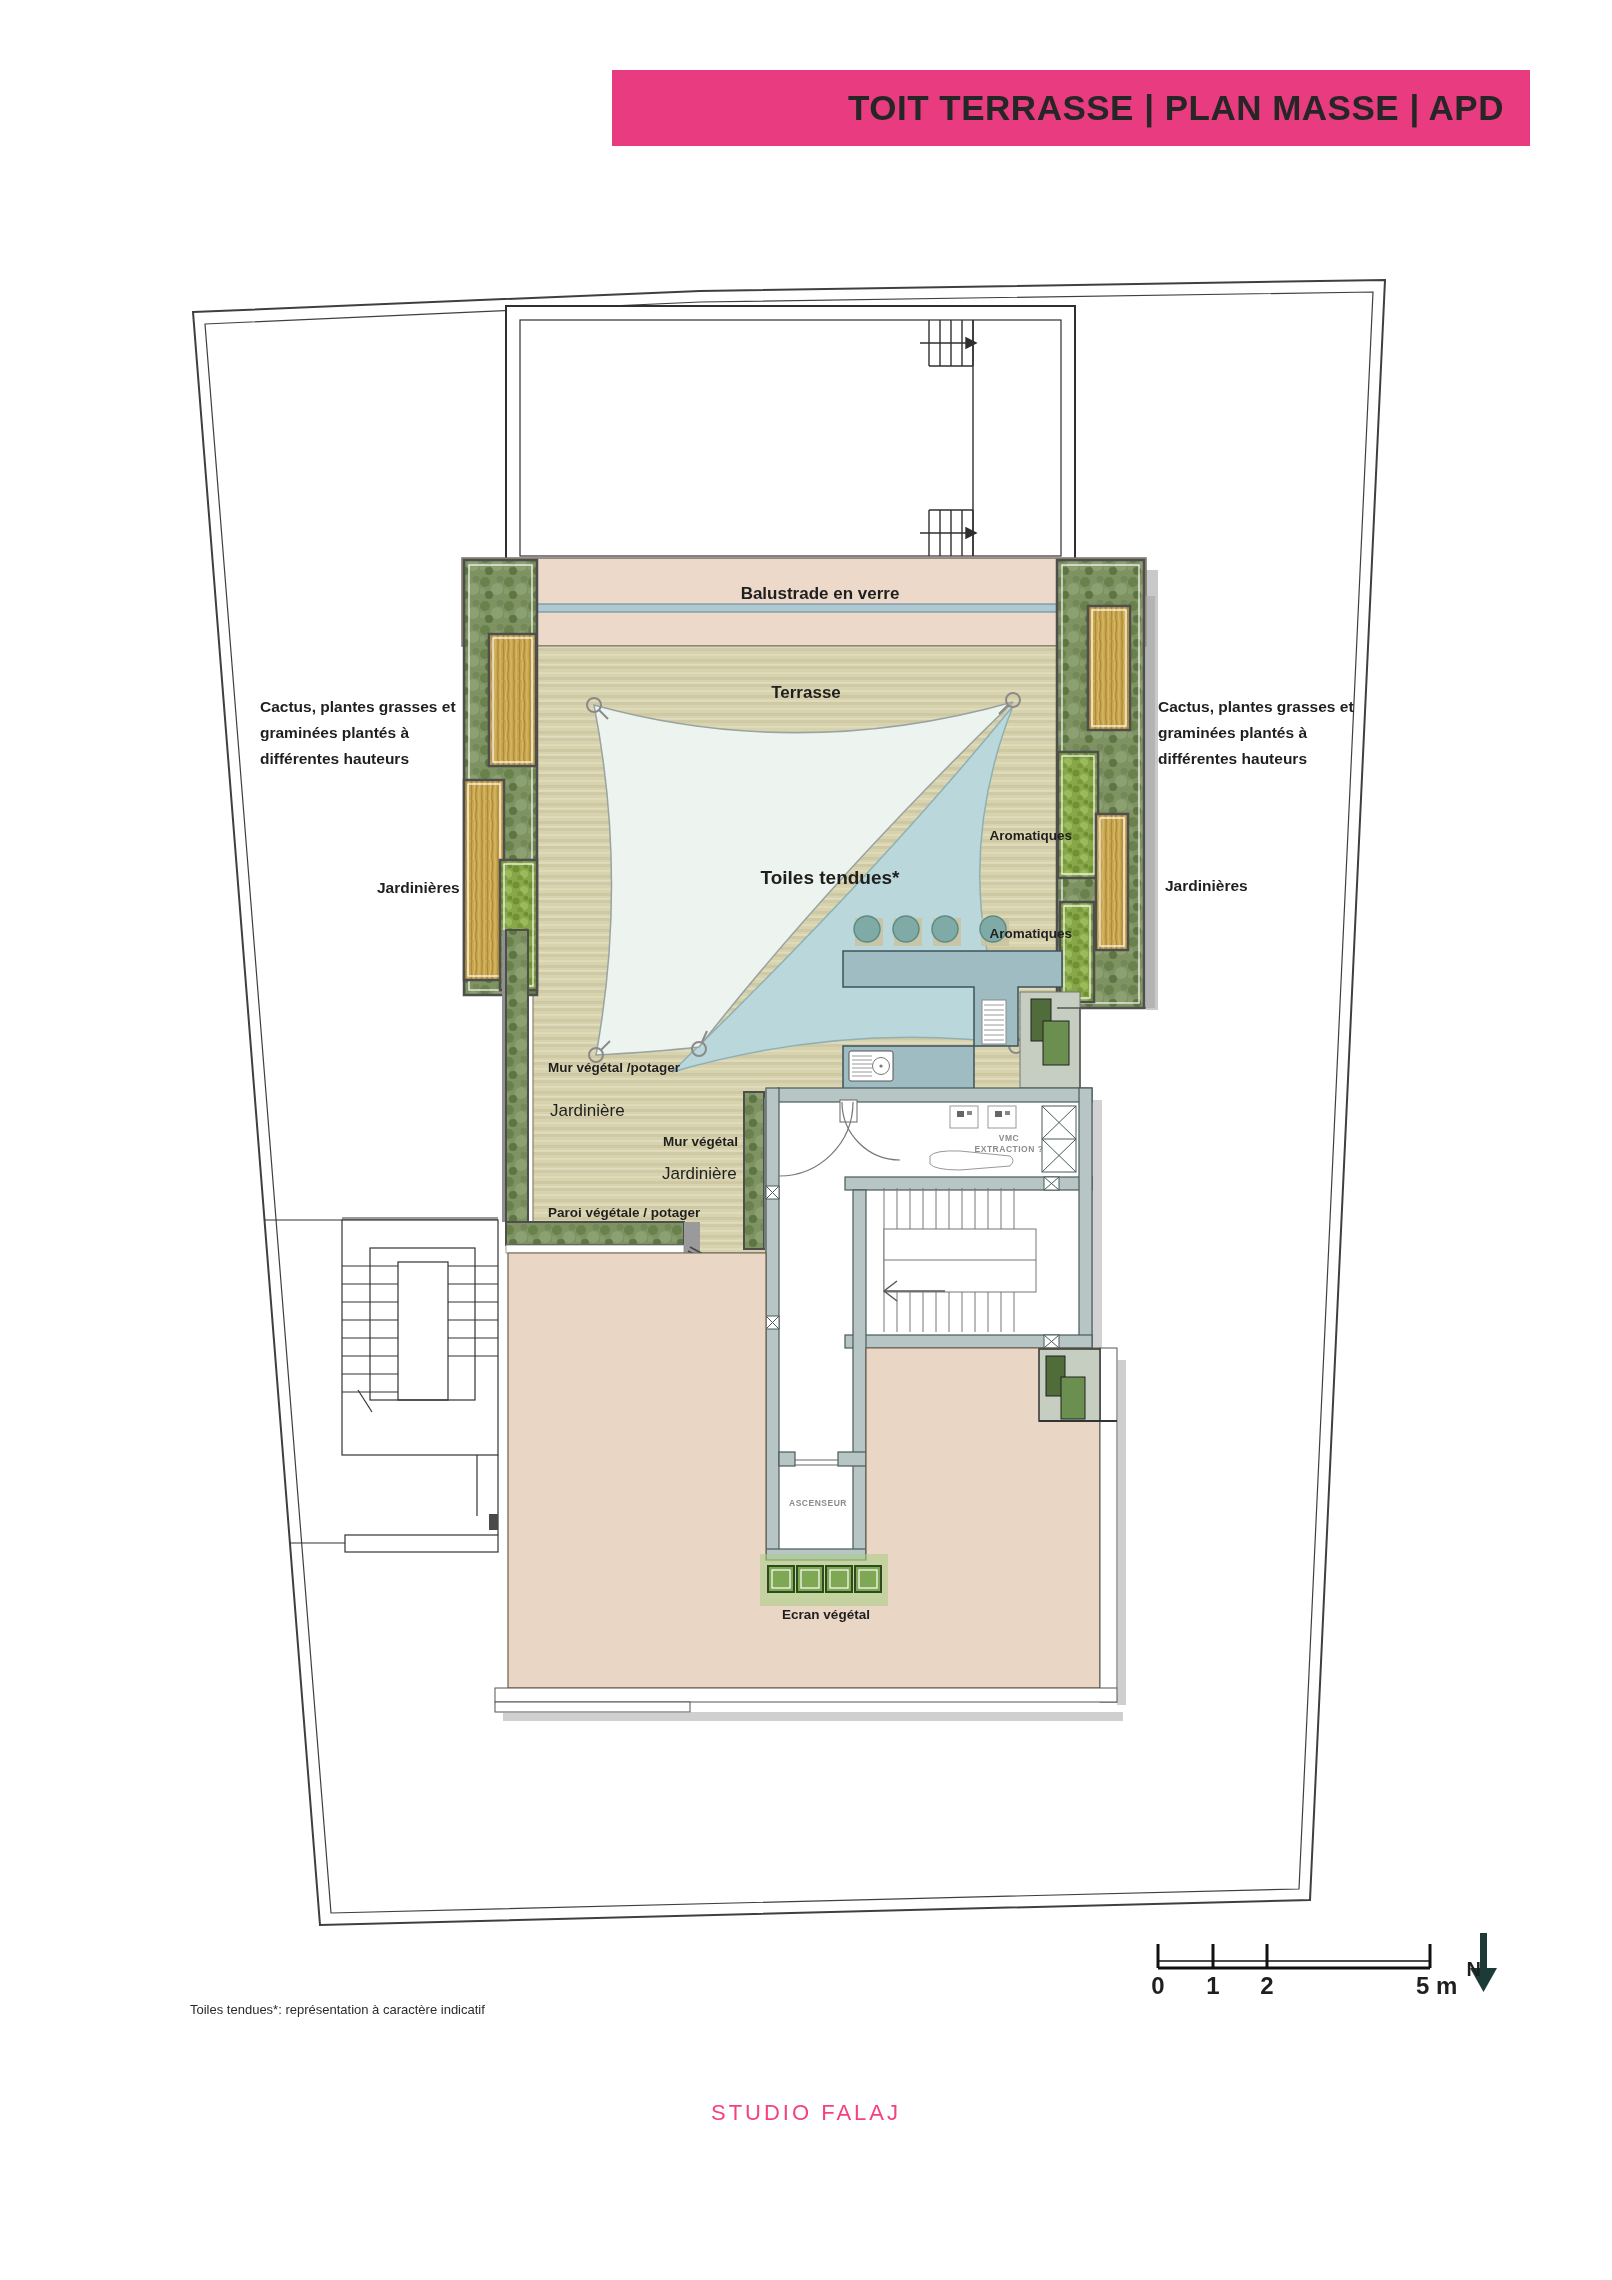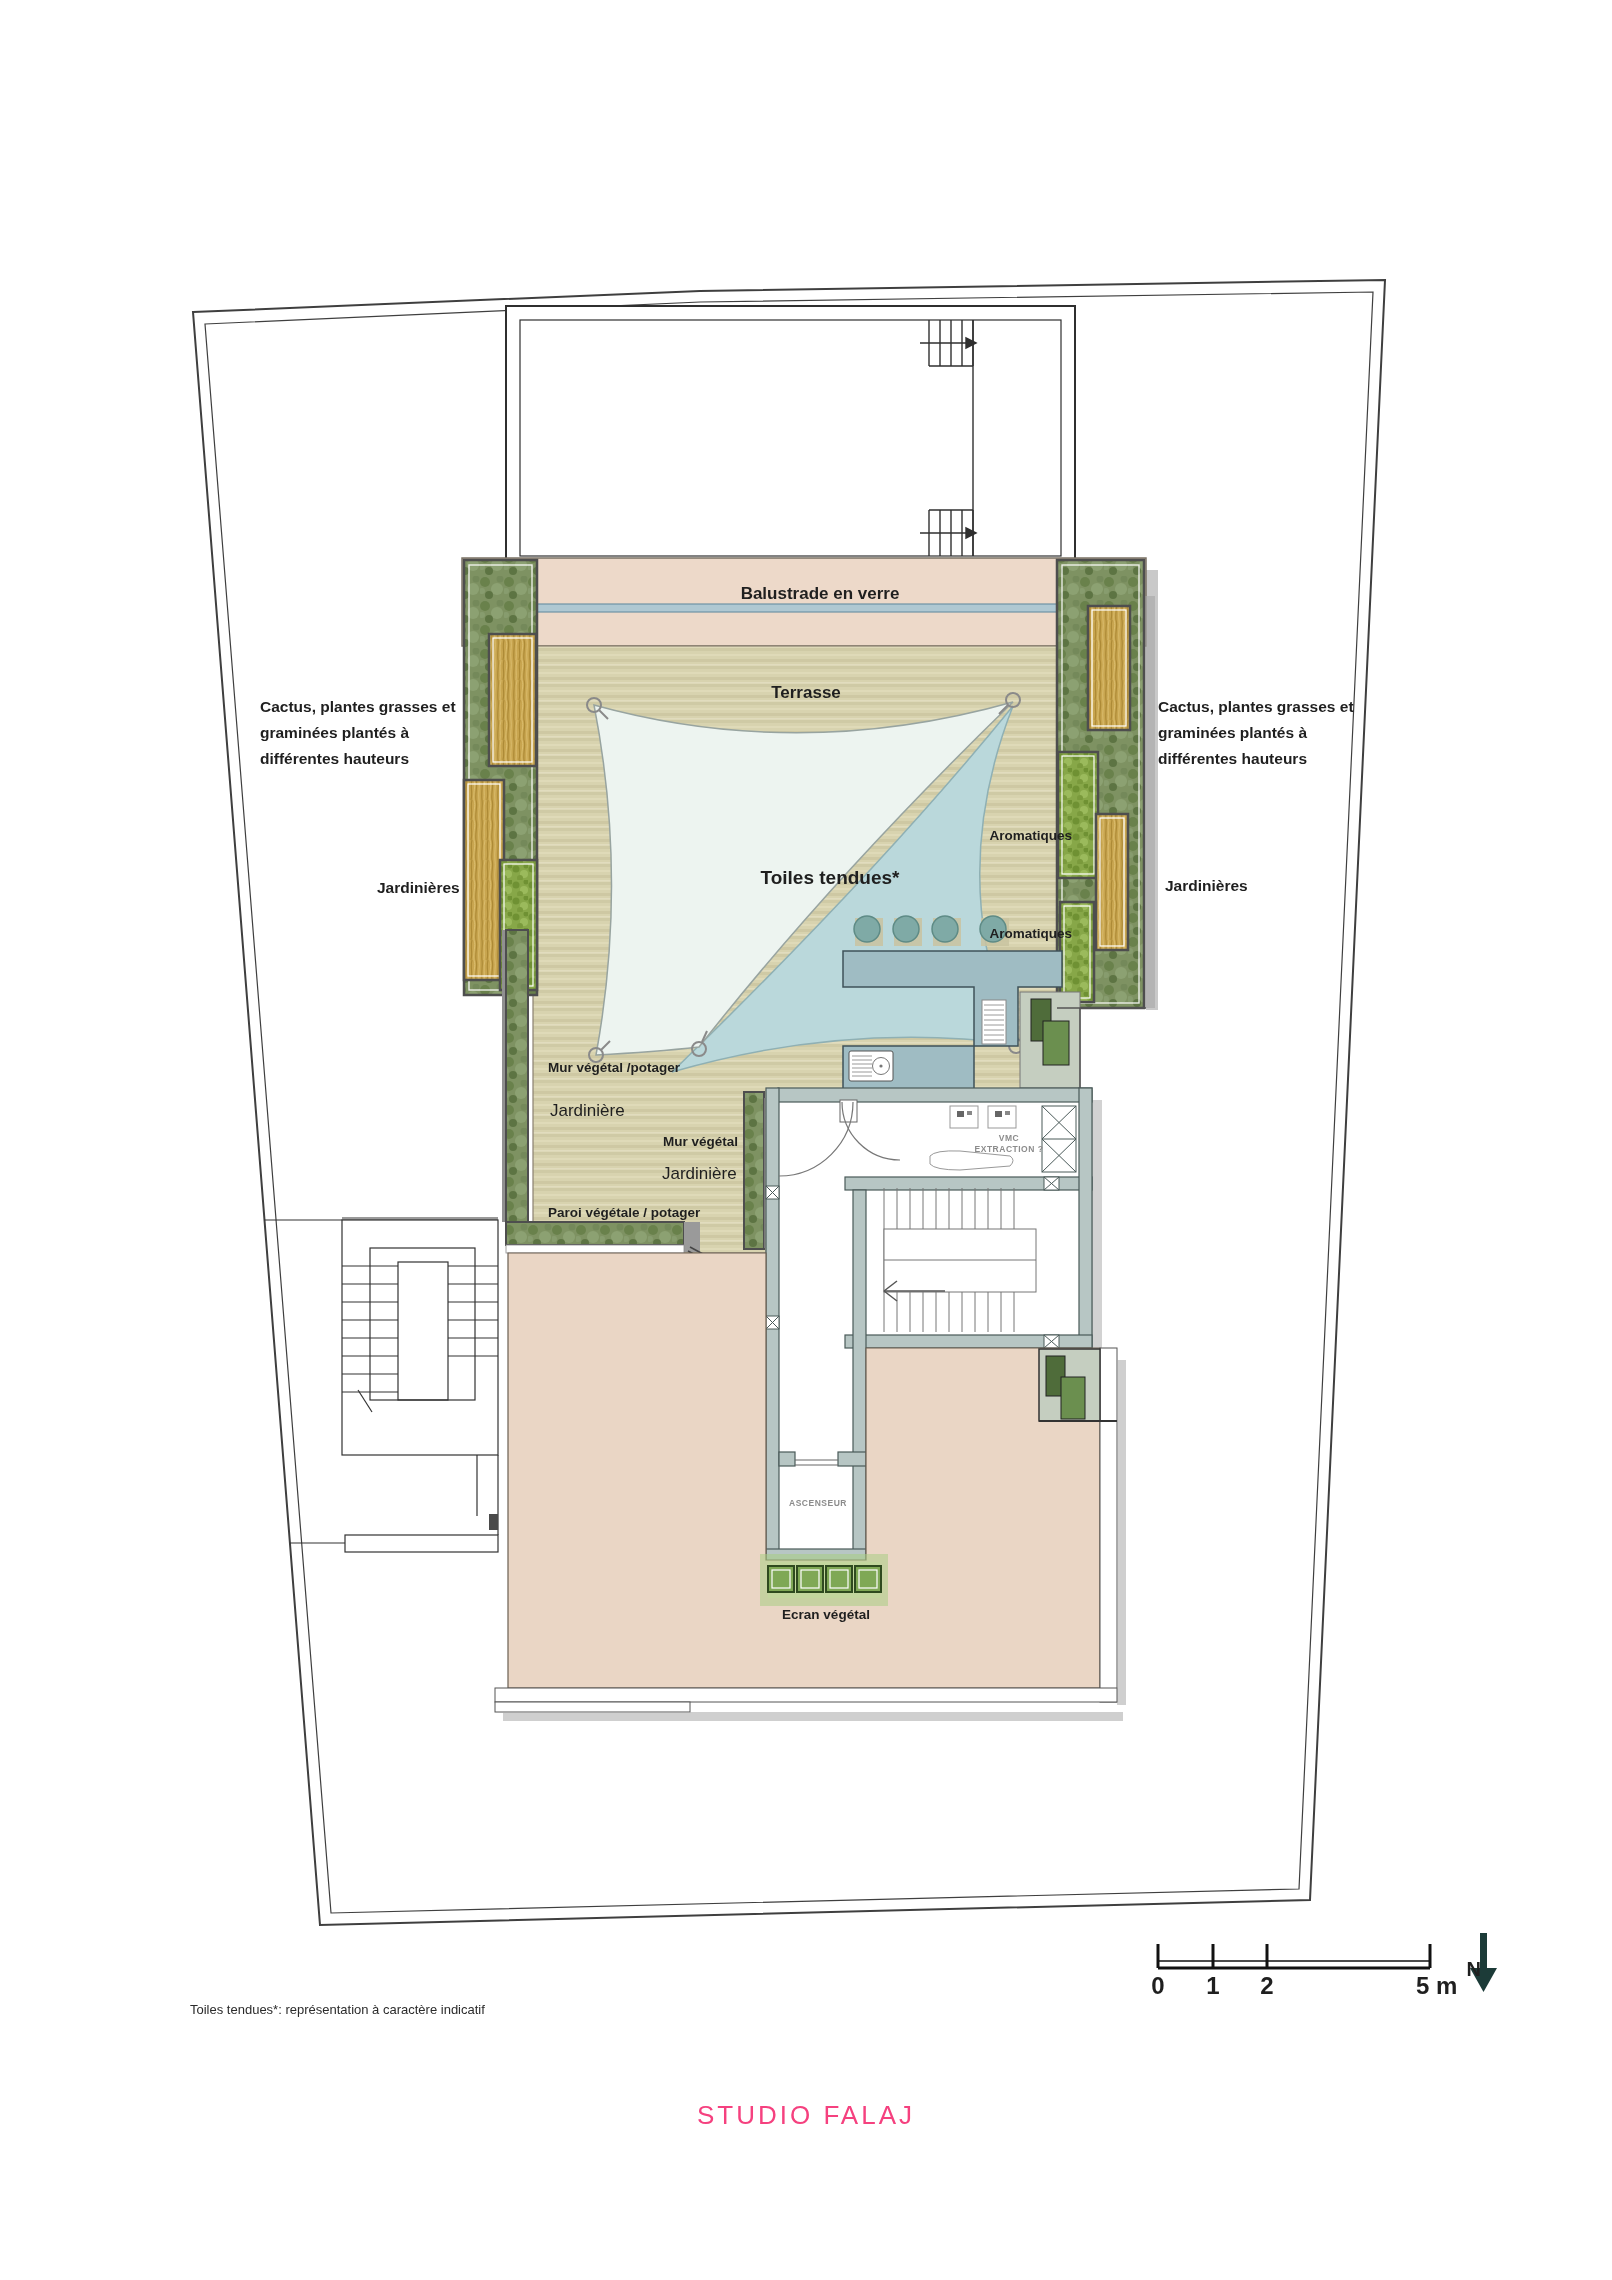--- a/index.html
+++ b/index.html
@@ -4,31 +4,34 @@
 <style>
   html,body{margin:0;padding:0;background:#ffffff;}
   .page{position:relative;width:1612px;height:2280px;background:#ffffff;overflow:hidden;
         font-family:"Liberation Sans", sans-serif;}
   .titlebar{position:absolute;left:612px;top:70px;width:918px;height:76px;background:#E93C80;
             display:flex;align-items:center;justify-content:flex-end;padding-right:26px;box-sizing:border-box;}
   .titlebar span{font-size:35px;font-weight:bold;color:#262626;letter-spacing:0.5px;white-space:nowrap;}
   .plansvg{position:absolute;left:0;top:0;}
   .footnote{position:absolute;left:190px;top:2002px;font-size:13px;color:#2B2B2B;}
   .studio{position:absolute;left:0;top:2100px;width:100%;text-align:center;
-          font-size:26px;letter-spacing:3px;color:#F5417F;}
+          font-size:22px;letter-spacing:3px;color:#F5417F;}
   text{font-family:"Liberation Sans", sans-serif;fill:#1F1F1F;}
   .lbl{font-weight:600;}
   .tiny{fill:#8C8C8C;font-weight:bold;letter-spacing:0.5px;}
   .num{font-weight:bold;font-size:24px;}
 </style>
 </head>
 <body>
 
 <div class="page">
 
+  <div class="titlebar">
+    <span>TOIT TERRASSE | PLAN MASSE | APD</span>
+  </div>
 
   <svg class="plansvg" width="1612" height="2280" viewBox="0 0 1612 2280">
     <defs>
       <pattern id="deck" width="20" height="18" patternUnits="userSpaceOnUse">
         <rect width="20" height="18" fill="#D8D3AF"></rect>
         <rect y="0" width="20" height="3" fill="#CFC9A4" opacity="0.9"></rect>
         <rect y="6" width="20" height="2" fill="#E0DBBA" opacity="0.9"></rect>
         <rect y="11" width="20" height="3" fill="#CBC49E" opacity="0.7"></rect>
         <rect y="16" width="20" height="1.5" fill="#E3DFC2" opacity="0.8"></rect>
       </pattern>

